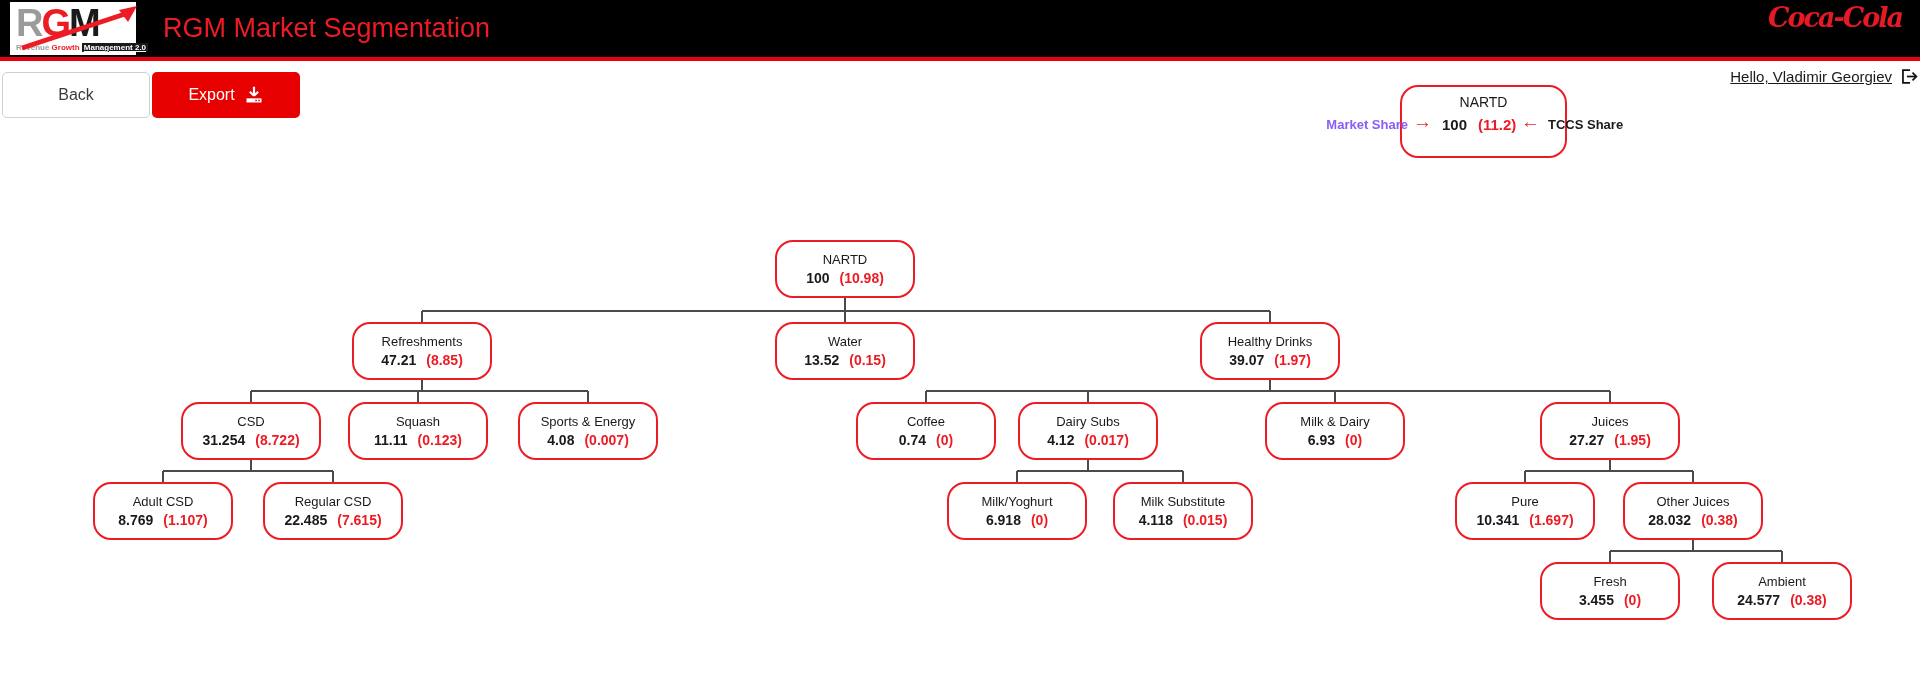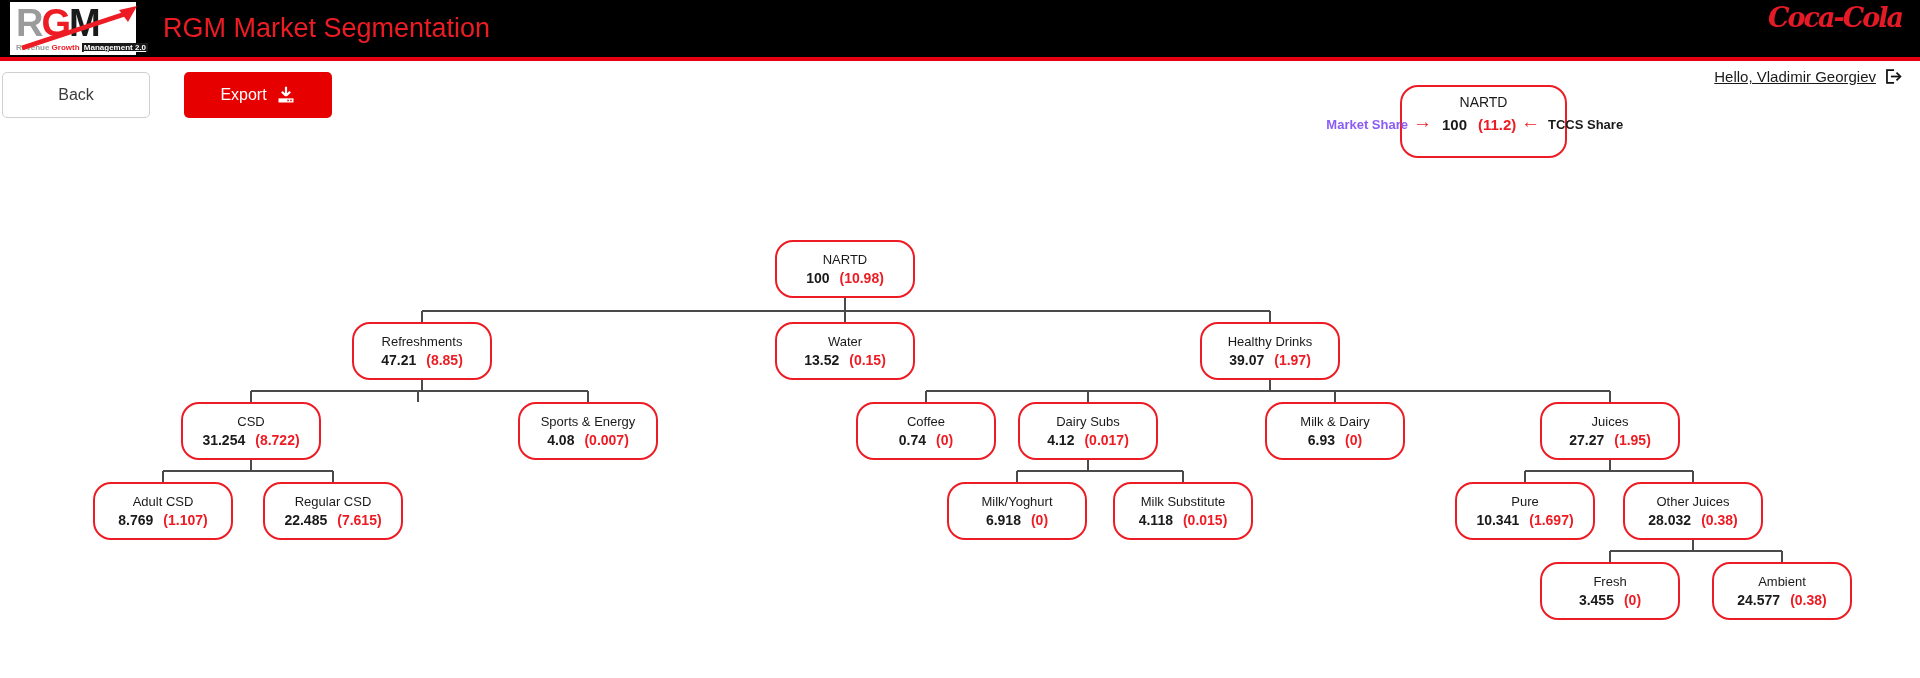--- a/index.html
+++ b/index.html
@@ -28,23 +28,23 @@
               font-weight:bold; font-size:27px; color:#E61A27; letter-spacing:-2px; white-space:nowrap; }
 
   
   .btn-back { position:absolute; left:2px; top:72px; width:148px; height:46px; background:#fff;
               border:1px solid #cfcfcf; border-radius:5px; font-size:16px; color:#3c3c3c;
               display:flex; align-items:center; justify-content:center; cursor:pointer;
               font-family:"Liberation Sans", sans-serif; }
   .btn-export { position:absolute; left:152px; top:72px; width:148px; height:46px; background:#E60000;
                border:none; border-radius:5px; font-size:16px; color:#fff; display:flex; gap:9px;
                align-items:center; justify-content:center; cursor:pointer;
-               font-family:"Liberation Sans", sans-serif;margin-left:32px; }
-
-  .user-area { position:absolute; right:18px; top:67px; display:flex; align-items:center; gap:7px; }
+               font-family:"Liberation Sans", sans-serif; }
+
+  .user-area { position:absolute; right:2px; top:67px; display:flex; align-items:center; gap:7px; }
   .user-link { font-size:15px; color:#1a1a1a; text-decoration:underline; cursor:pointer; }
 
   
   .legend { position:absolute; left:1318px; top:85px; width:312px; height:78px; font-size:13px; }
   .legend-box { position:absolute; left:82px; top:0; width:167px; height:73px;
                 border:2px solid #ED1C24; border-radius:18px; background:transparent; }
   .legend-title { position:absolute; left:82px; top:9px; width:167px; text-align:center;
                   font-size:14px; color:#1a1a1a; }
   .legend-ms { position:absolute; left:0; top:32px; width:90px; text-align:right; font-weight:600; color:#8b5cf6; }
   .legend-ts { position:absolute; left:230px; top:32px; font-weight:600; color:#1a1a1a; }
@@ -159,20 +159,27 @@
         <span class="node-tccs">(1.97)</span>
       </div>
   </div>
   <div class="node" style="left:181px;top:402px">
     <div class="node-label">CSD</div>
     <div class="node-values">
         <span class="node-share">31.254</span>
         <span class="node-tccs">(8.722)</span>
       </div>
   </div>
+  <div class="node" style="left:348px;top:402px">
+    <div class="node-label">Squash</div>
+    <div class="node-values">
+        <span class="node-share">11.11</span>
+        <span class="node-tccs">(0.123)</span>
+      </div>
+  </div>
   <div class="node" style="left:518px;top:402px">
     <div class="node-label">Sports &amp; Energy</div>
     <div class="node-values">
         <span class="node-share">4.08</span>
         <span class="node-tccs">(0.007)</span>
       </div>
   </div>
   <div class="node" style="left:856px;top:402px">
     <div class="node-label">Coffee</div>
     <div class="node-values">

